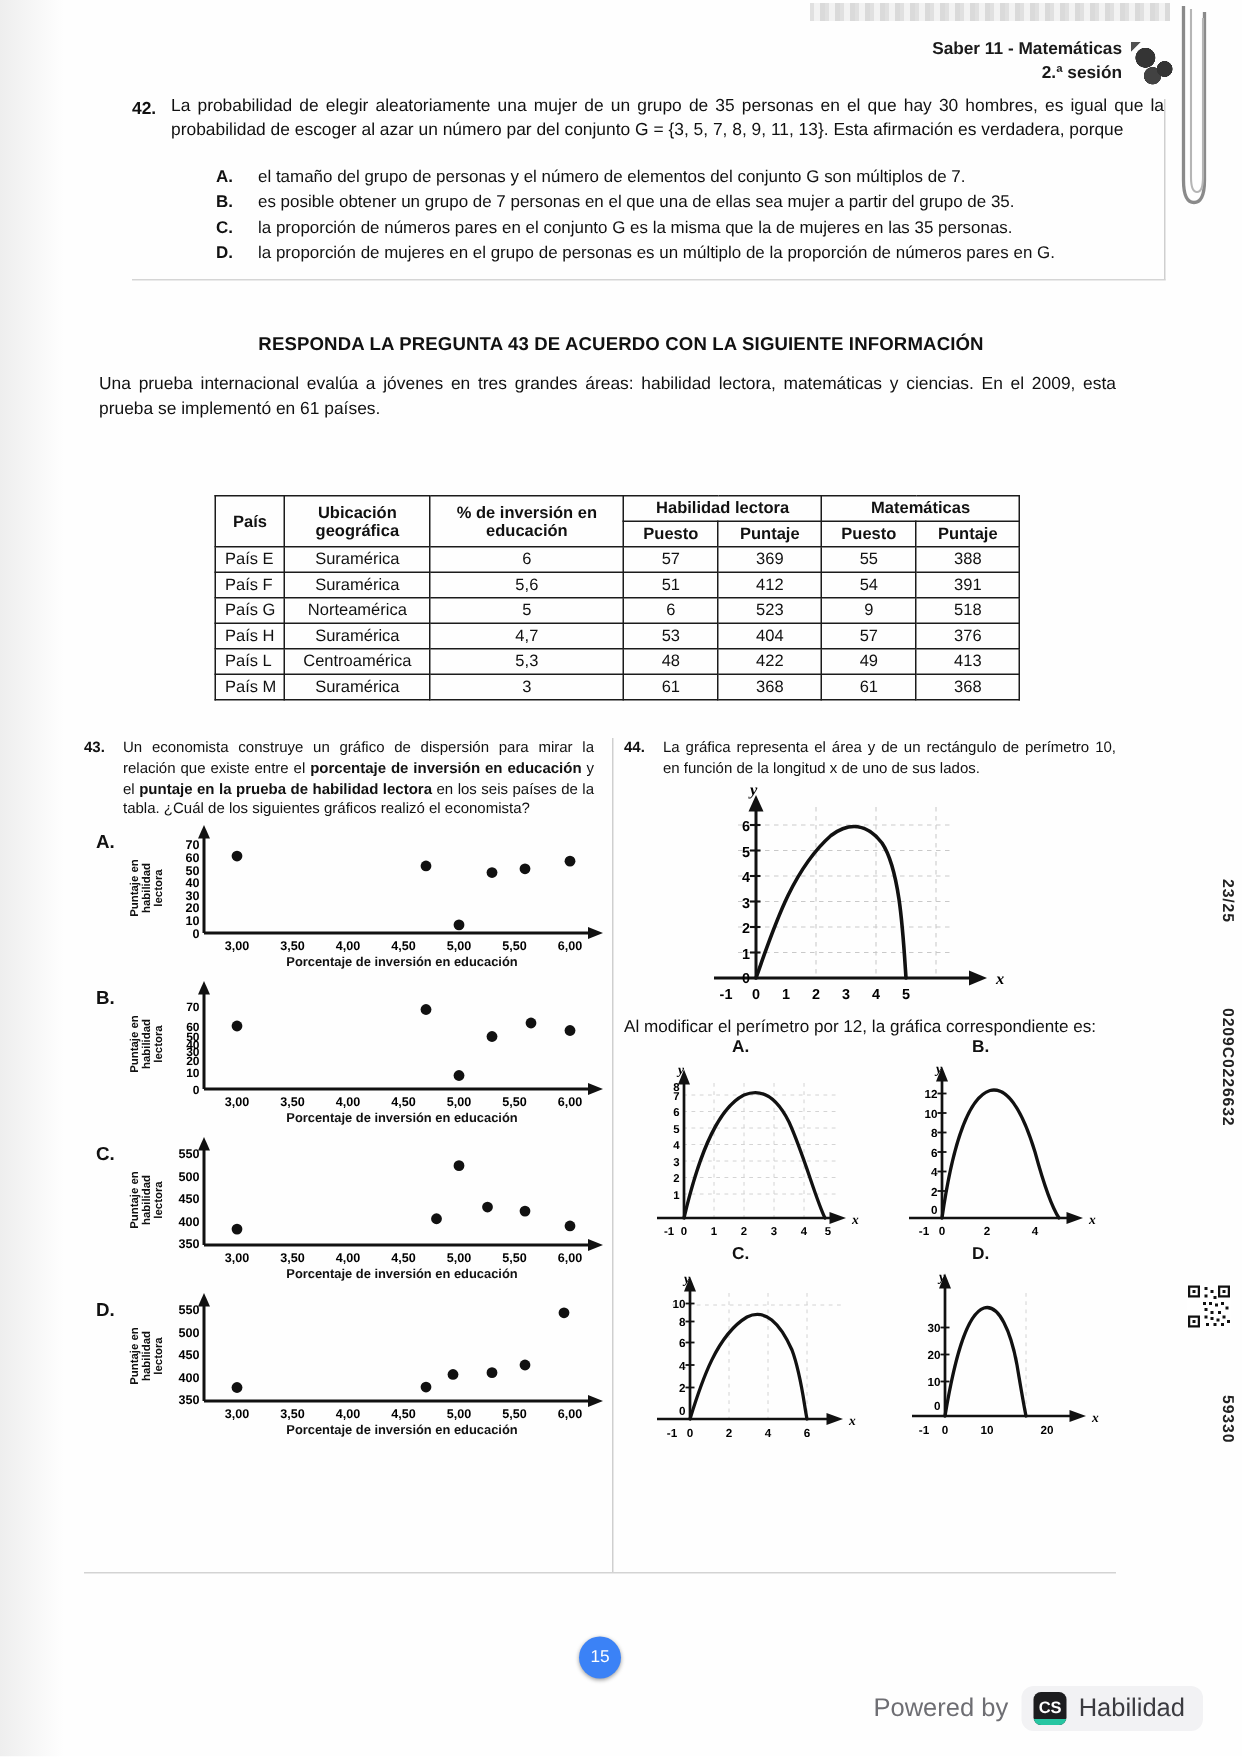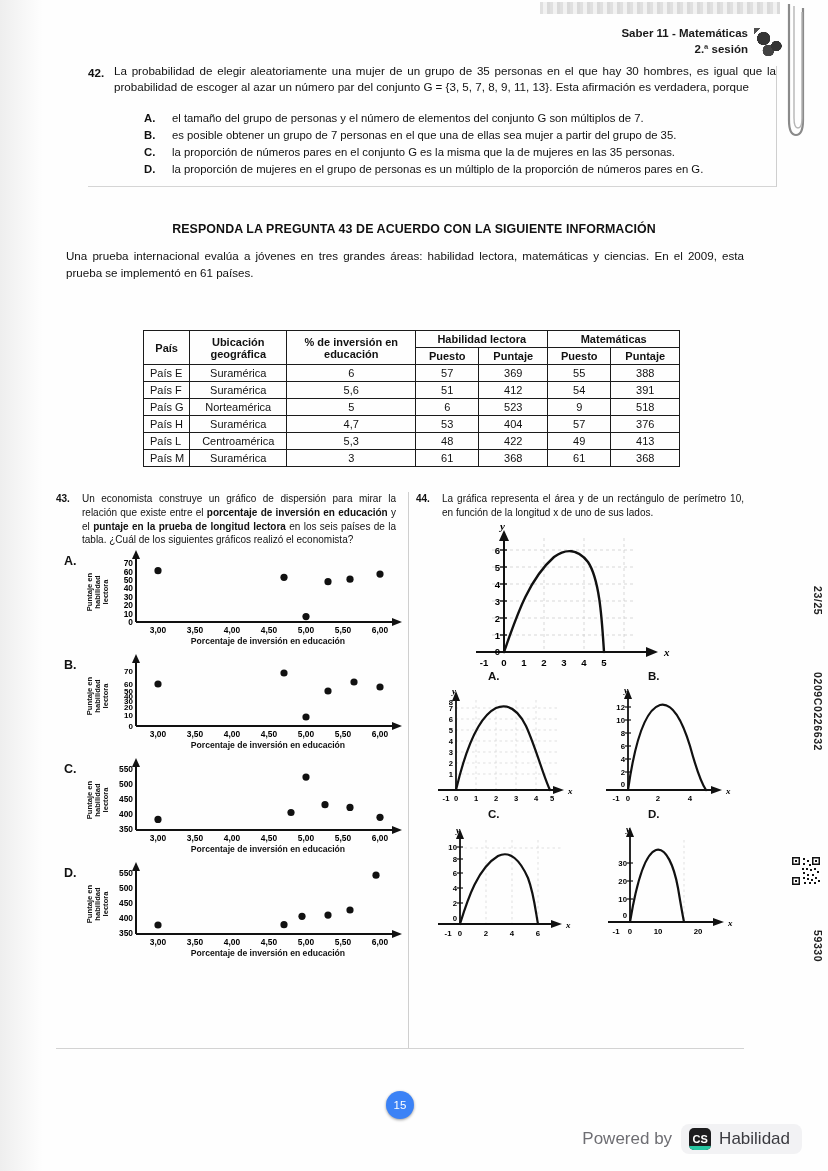--- a/index.html
+++ b/index.html
@@ -227,21 +227,21 @@
     </table>
   </div>
 
   <div class="lower">
     <div class="vdiv"></div>
     <div class="hbot"></div>
 
     <div class="colL">
       <div class="qhead">
         <span class="n">43.</span>
-        <span class="t"><span>Un economista construye un gráfico de dispersión para mirar la relación que existe entre el </span><span class="b">porcentaje de inversión en educación</span><span> y el </span><span class="b">puntaje en la prueba de longitud lectora</span><span> en los seis países de la tabla. ¿Cuál de los siguientes gráficos realizó el economista?</span></span>
+        <span class="t"><span>Un economista construye un gráfico de dispersión para mirar la relación que existe entre el </span><span class="b">porcentaje de inversión en educación</span><span> y el </span><span class="b">puntaje en la prueba de habilidad lectora</span><span> en los seis países de la tabla. ¿Cuál de los siguientes gráficos realizó el economista?</span></span>
       </div>
 
       <div class="sc">
         <div class="letter">A.</div>
         <div class="ylab" style="top:72px">Puntaje en habilidad lectora</div>
         <svg width="300" height="86">
           <line x1="30" y1="6" x2="30" y2="72" stroke="#111" stroke-width="2"></line>
           <polygon points="30,0 26,9 34,9" fill="#111"></polygon>
           <line x1="30" y1="72" x2="288" y2="72" stroke="#111" stroke-width="2"></line>
           <polygon points="296,72 286,68 286,76" fill="#111"></polygon>
@@ -436,20 +436,21 @@
               <text x="88" y="144">1</text>
             <text x="108" y="144">2</text>
               <text x="128" y="144">3</text>
               <text x="148" y="144">4</text>
             <text x="168" y="144">5</text>
           </g>
           <path d="M68,130 C80,96 92,58 118,35 C130,26 142,27 152,40 C164,58 166,100 168,130" fill="none" stroke="#111" stroke-width="2.4" stroke-linecap="round"></path>
         </svg>
       </div>
 
+      <div class="para-txt">Al modificar el perímetro por 12, la gráfica correspondiente es:</div>
 
       <div class="minis" style="height:142px">
         <div class="mini-letter" style="left:72px;top:-2px">A.</div>
         <div class="mini-letter" style="left:232px;top:-2px">B.</div>
 
         <svg width="158" height="128" style="position:absolute;left:4px;top:14px">
           <g stroke="#cfcfcf" stroke-width="0.6" stroke-dasharray="2.5 3">
             <line x1="56" y1="14" x2="56" y2="104"></line>
               <line x1="76" y1="14" x2="76" y2="104"></line>
             <line x1="96" y1="14" x2="96" y2="104"></line>

